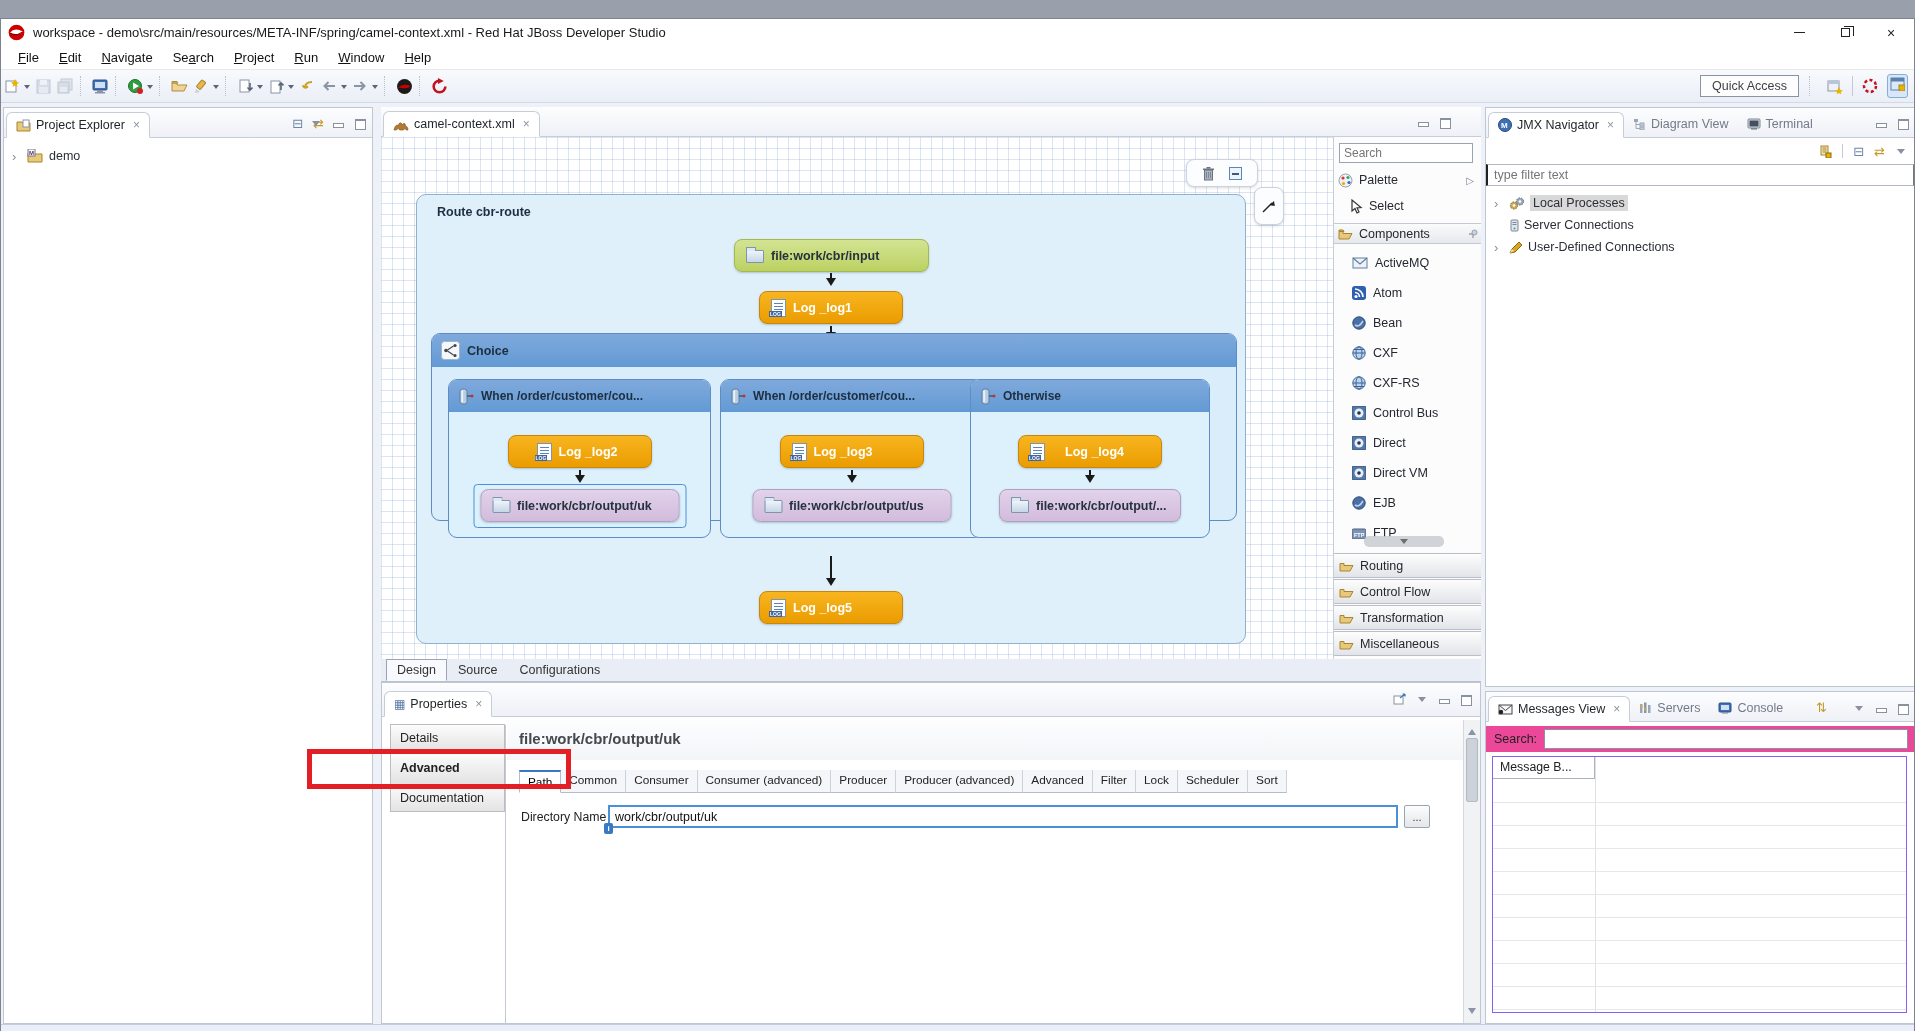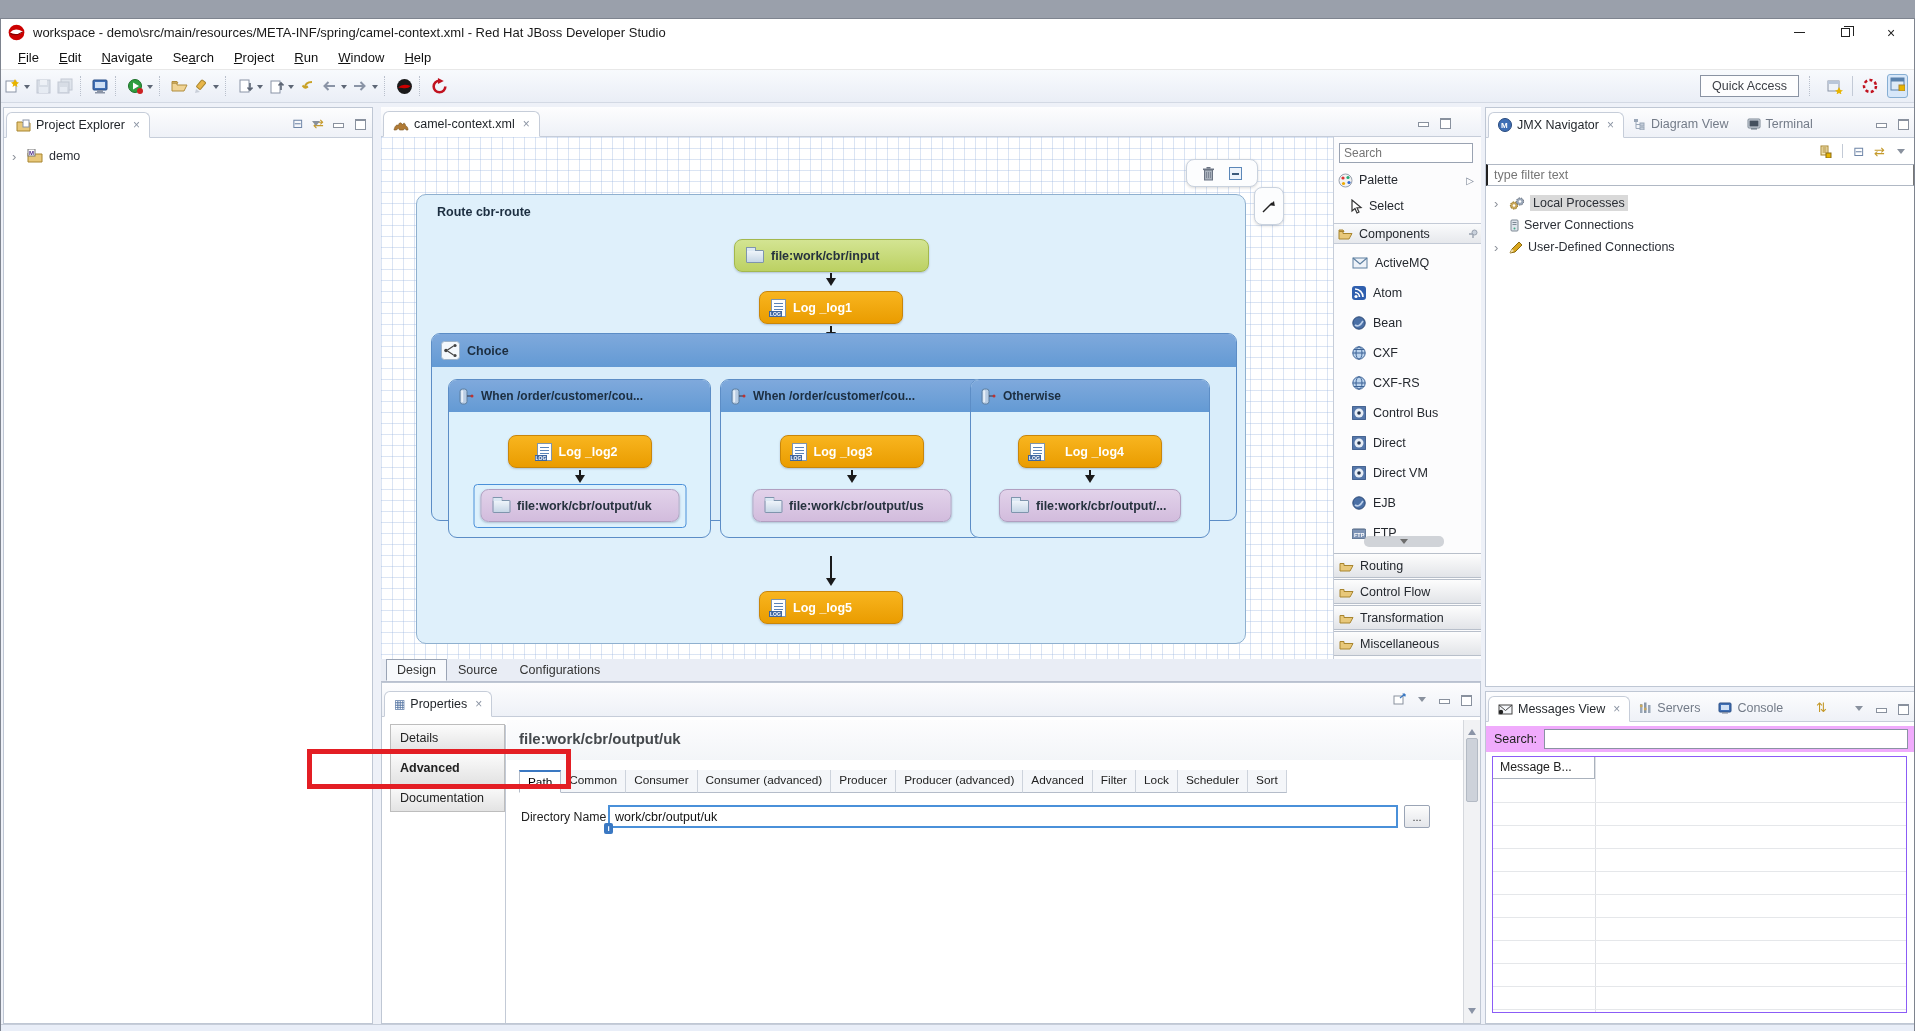--- a/index.html
+++ b/index.html
@@ -741,21 +741,21 @@
             </svg>
           <span>Console</span>
         </div>
         <div class="hicons" style="right:6px;top:9px;">
           <span class="gi" style="color:#c59a2c;margin-right:16px;">⇅</span>
           <span class="mi mi-menu"></span>
           <span class="mi mi-min"></span>
           <span class="mi mi-max"></span>
         </div>
       </div>
-      <div class="abs" style="left:0;right:0;top:34px;height:26px;background:#f0abfc;">
+      <div class="abs" style="left:0;right:0;top:34px;height:26px;background:#ec4899;">
         <span class="abs" style="left:8px;top:6px;font-size:12.5px;color:#222;">Search:</span>
         <input class="abs" style="left: 58px; top: 3px; width: 364px; height: 20px; border: 1px solid rgb(138, 147, 163); font-size: 12px; padding: 0px 4px;">
       </div>
       <div class="mtable" style="left:6px;right:8px;top:64px;bottom:10px;">
         <div class="mtable-hd">Message B...</div>
         <div class="mtable-vline"></div>
         <div class="mtable-body"></div>
       </div>
     </div>
   </div>

